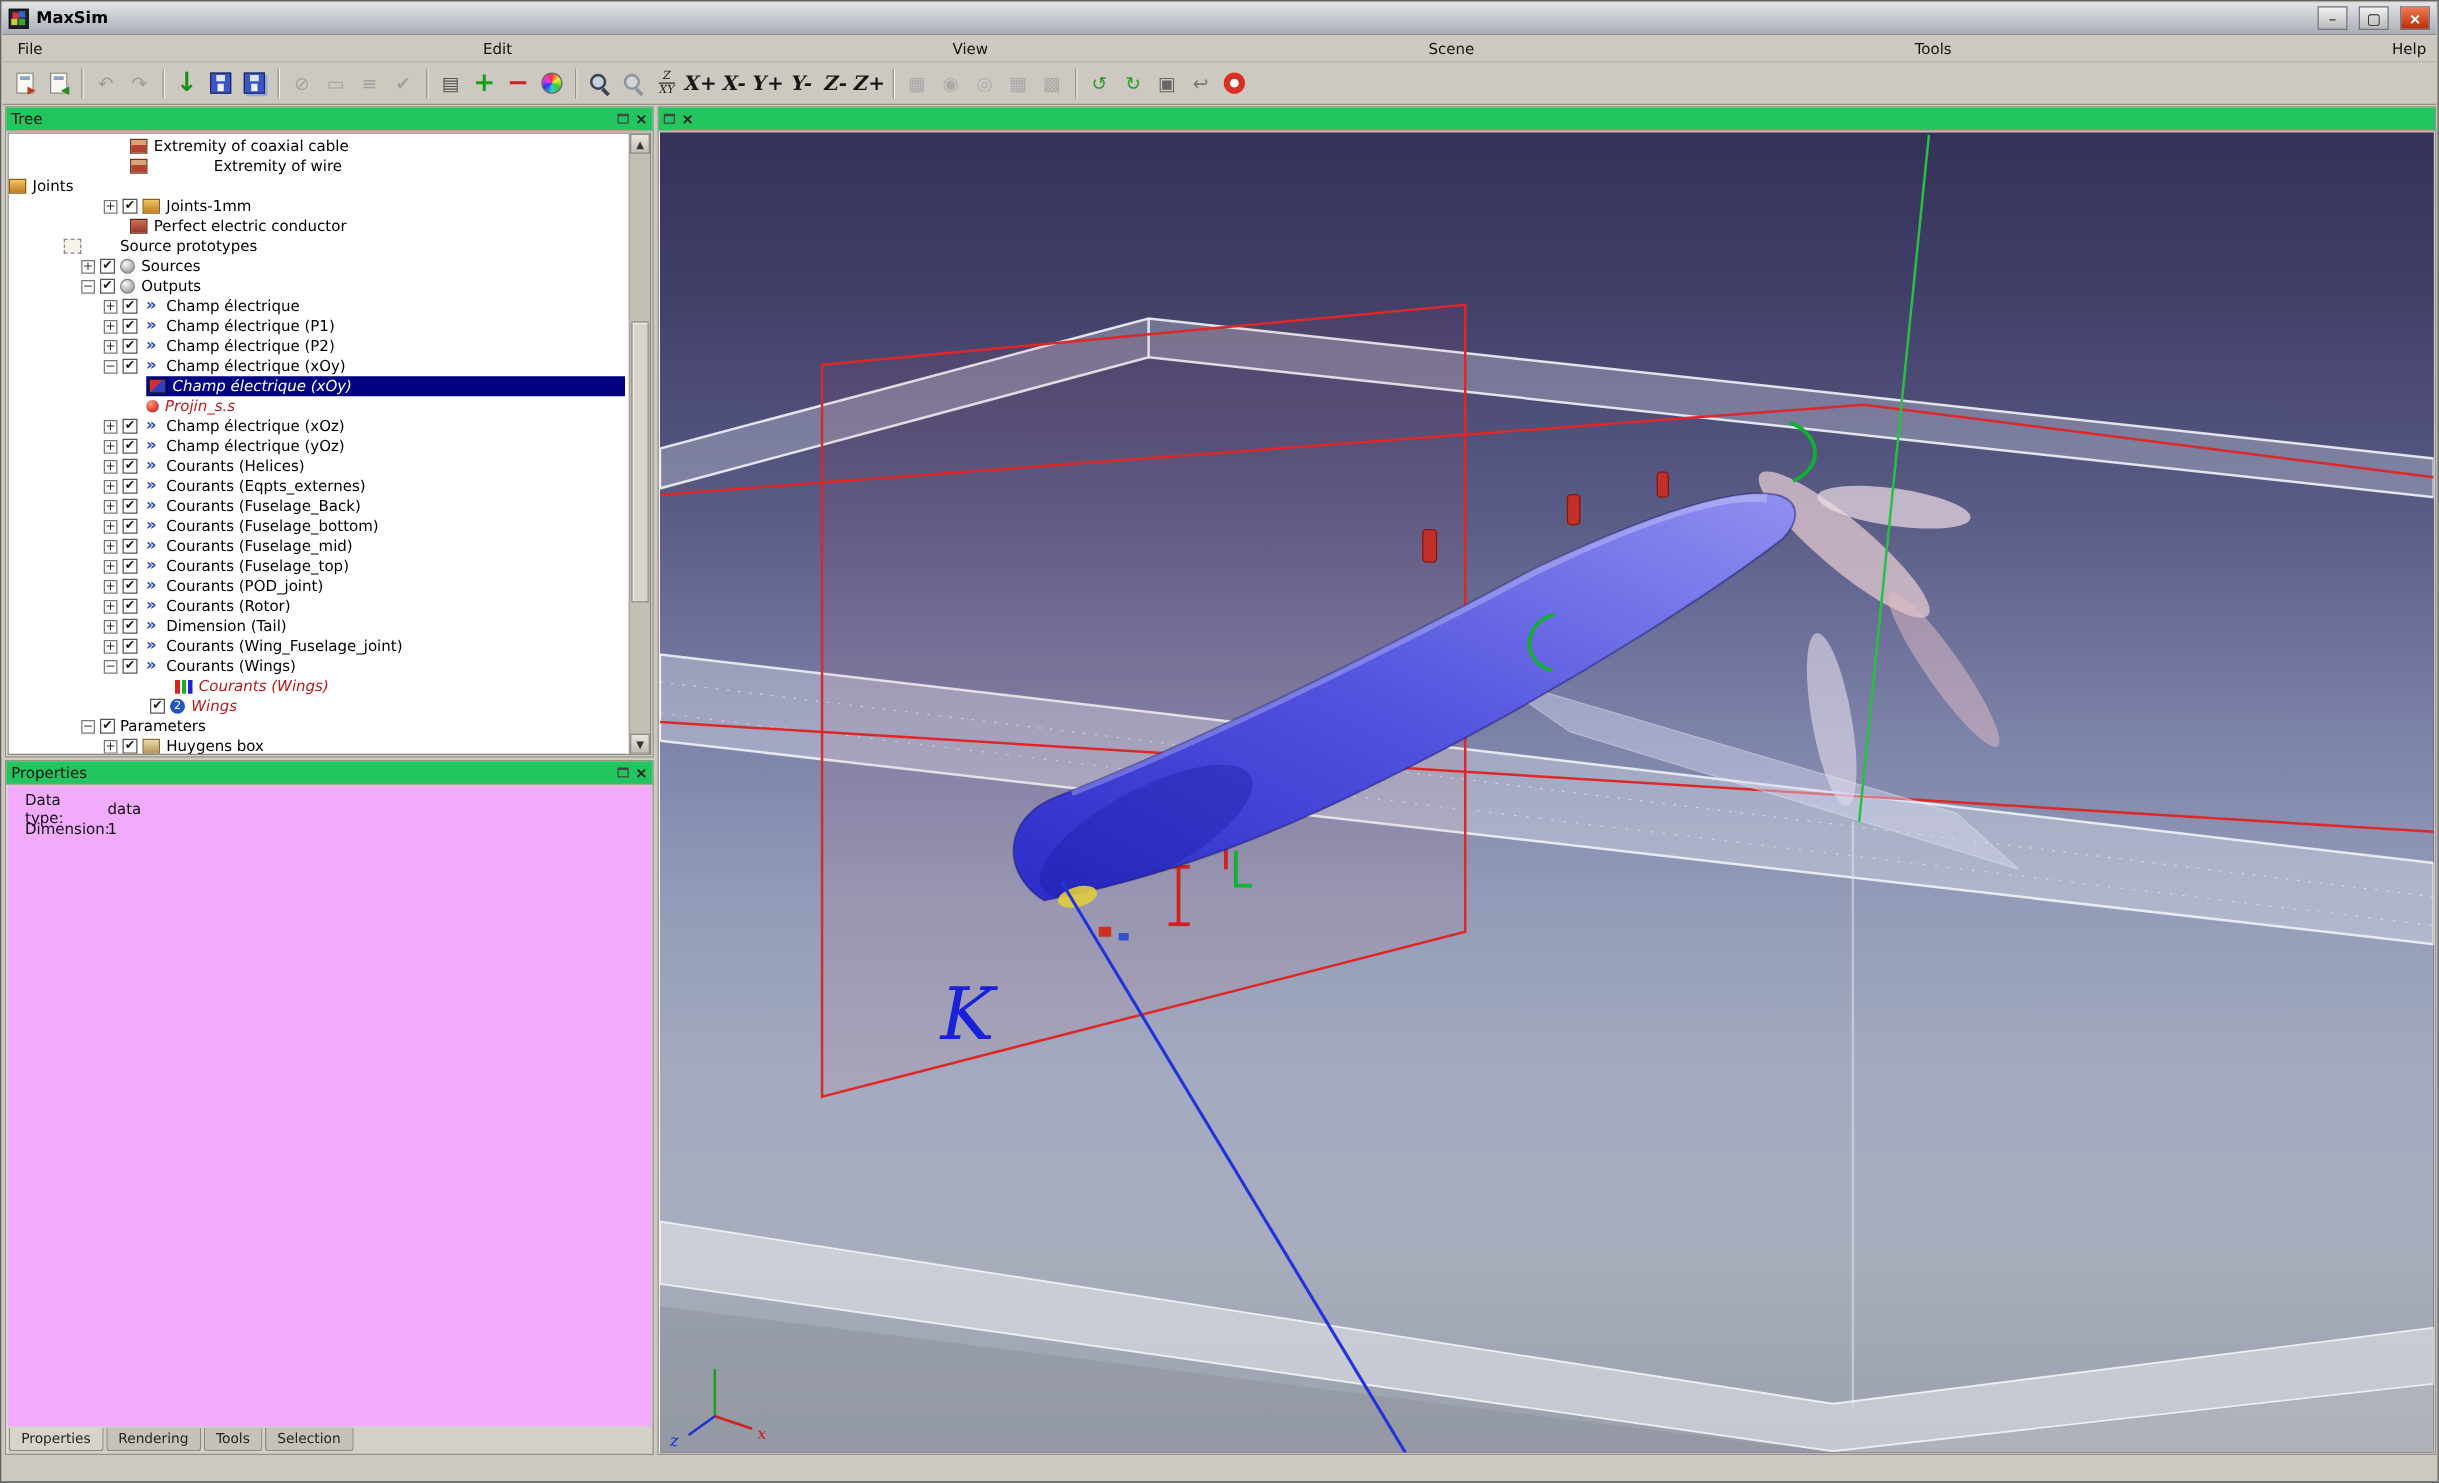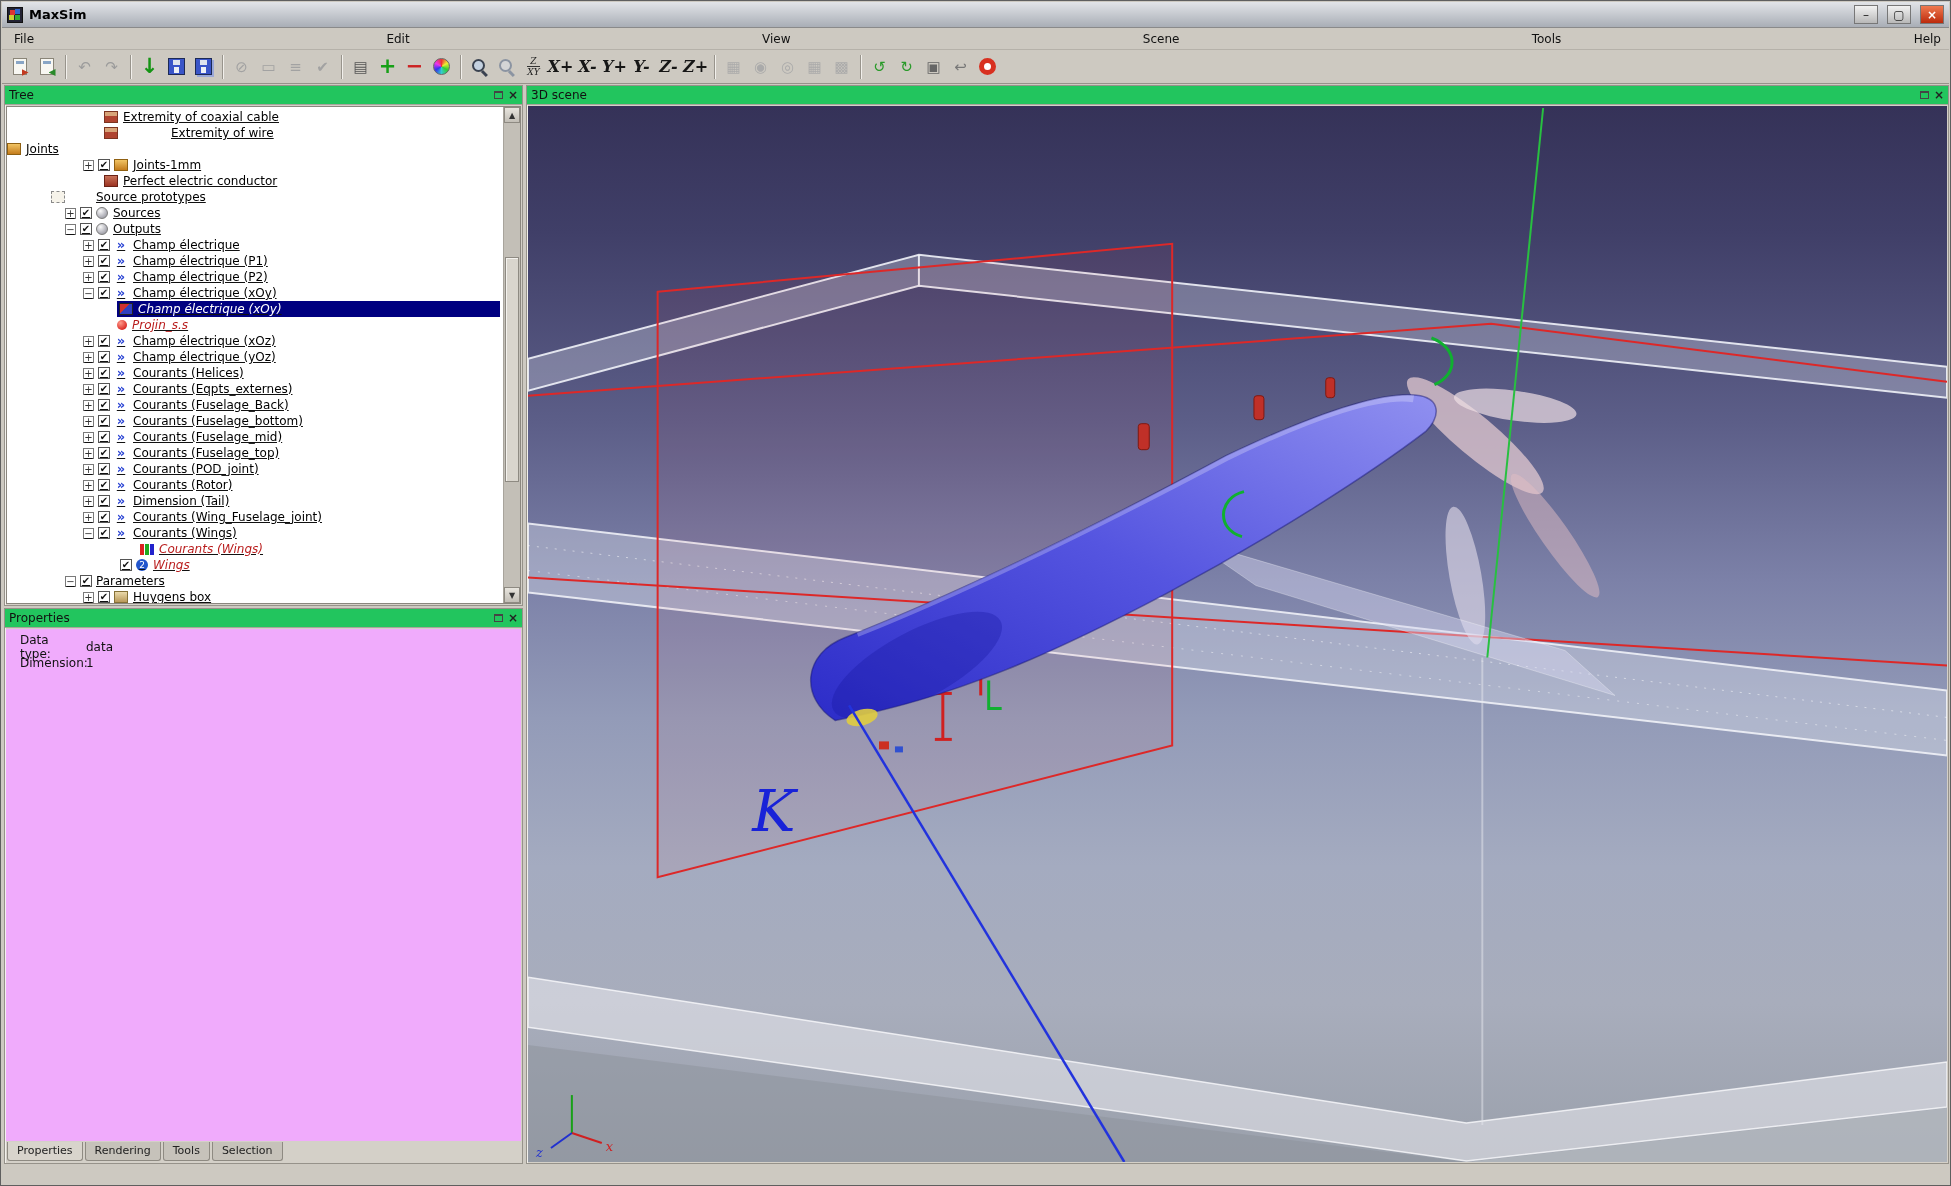--- a/index.html
+++ b/index.html
@@ -63,21 +63,21 @@
   .dock-title{flex:1;}
   .dock-btns{display:flex;align-items:center;gap:5px;}
   .dock-float{width:9px;height:8px;border:1px solid #444;border-top:2px solid #444;display:inline-block;}
   .dock-close{font-size:12px;font-weight:bold;color:#222;line-height:10px;}
   .tree-dock{left:3px;top:84px;width:519px;height:521px;}
   .props-dock{left:3px;top:607px;width:519px;height:556px;}
   .scene-dock{left:525px;top:84px;width:1423px;height:1079px;}
   
   .tree-content{position:absolute;left:1px;right:1px;top:20px;bottom:1px;background:#fff;
     border:1px solid #8a867e;overflow:hidden;}
-  .tree-items{position:absolute;left:0;top:2px;right:18px;text-decoration:underline;}
+  .tree-items{position:absolute;left:0;top:2px;right:18px;}
   .tree-row{display:flex;align-items:center;height:16px;font-size:12px;white-space:nowrap;}
   .expander{width:11px;height:11px;border:1px solid #7a7a7a;background:#fff;color:#333;
     font-size:10px;line-height:9px;display:flex;align-items:center;justify-content:center;flex:none;margin-right:4px;}
   .checkbox{width:12px;height:12px;border:1px solid #555;background:#fff;color:#111;
     font-size:10px;line-height:10px;display:flex;align-items:center;justify-content:center;flex:none;margin-right:4px;}
   .ti{width:14px;height:12px;flex:none;margin-right:5px;display:inline-flex;align-items:center;justify-content:center;}
   .ti-card{background:linear-gradient(180deg,#d8a478 0 40%,#b04430 40% 100%);border:1px solid #7c3420;}
   .ti-joint{background:linear-gradient(180deg,#f2c464,#c47c1c);border:1px solid #8f6012;}
   .ti-conductor{background:linear-gradient(180deg,#c87258,#9c3322);border:1px solid #6a2216;}
   .ti-proto{background:#f6f3ea;border:1px dashed #8a8a8a;}
@@ -462,21 +462,20 @@
     <div class="tabsbar" id="tabsbar">
         <span class="tab active">Properties</span>
         <span class="tab">Rendering</span>
         <span class="tab">Tools</span>
         <span class="tab">Selection</span>
       </div>
   </div>
 
   <div class="dock scene-dock">
     <div class="dock-header">
-      <span class="dock-title">3D scene</span>
       <span class="dock-btns">
         <span class="dock-float"></span>
         <span class="dock-close">×</span>
       </span>
     </div>
     <div class="viewport">
       <svg viewBox="0 0 1423 1057" preserveAspectRatio="none">
         <defs>
           <linearGradient id="bgGrad" x1="0" y1="0" x2="0" y2="1">
             <stop offset="0" stop-color="#353258"></stop>

